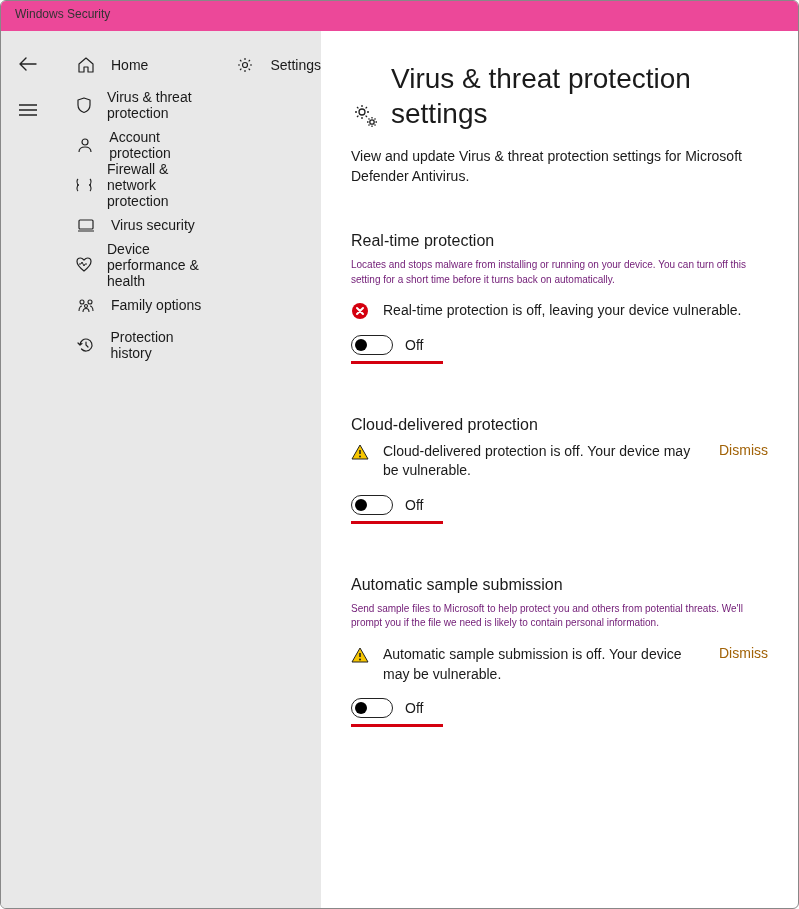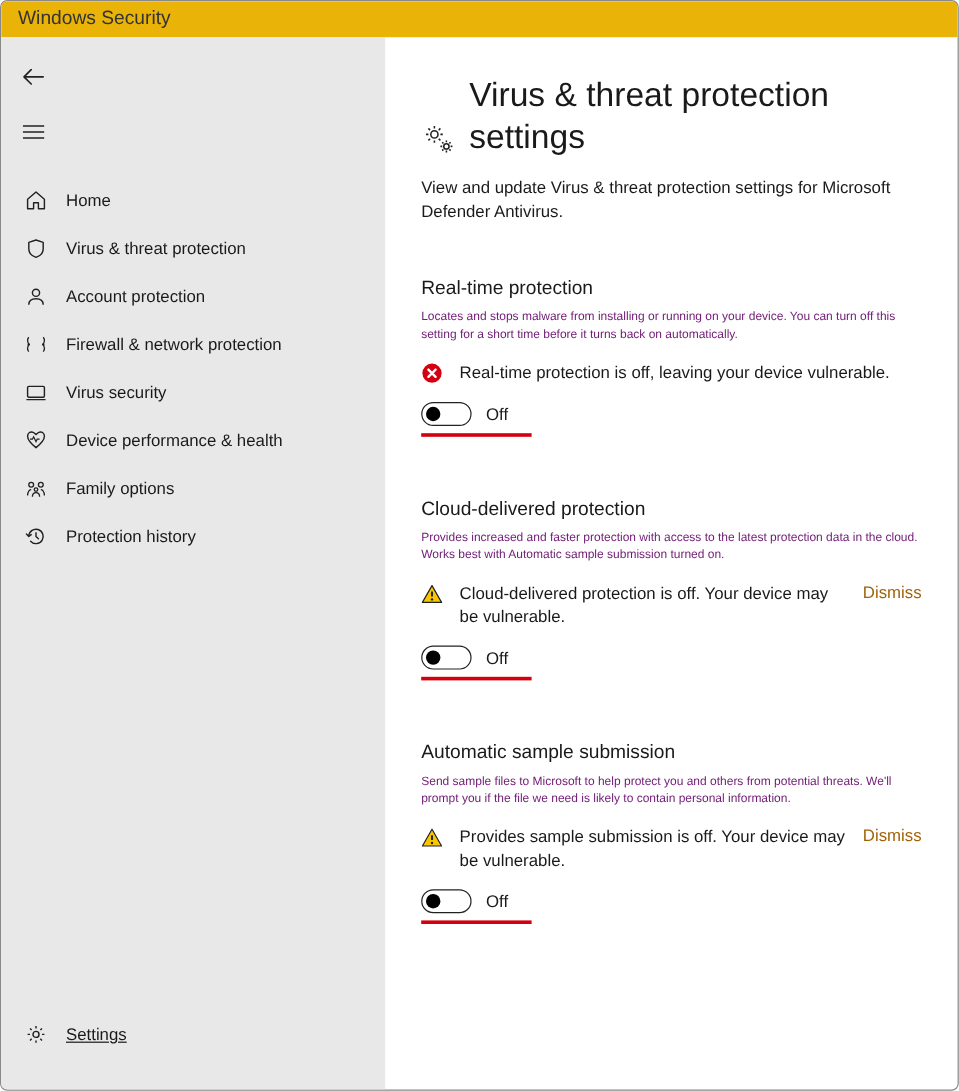--- a/index.html
+++ b/index.html
@@ -12,34 +12,34 @@
     height: 909px;
     overflow: hidden;
     border: 1px solid #888;
     border-radius: 6px;
     display: flex;
     flex-direction: column;
   }
   .titlebar {
     height: 30px;
     padding: 6px 14px;
-    font-size: 16px;
+    font-size: 12px;
     color: #333;
-    background: #eab308;
+    background: #ec4899;
   }
   .app-body {
     flex: 1;
     display: flex;
     min-height: 0;
   }
   .sidebar {
     width: 320px;
     background: #e8e8e8;
     display: flex;
-    flex-direction: column;
+    flex-direction: row;
     padding-top: 14px;
   }
   .sb-top {
     padding-left: 18px;
   }
   .back-btn, .hamburger-btn {
     width: 38px;
     height: 38px;
     display: flex;
     align-items: center;
@@ -61,21 +61,20 @@
     align-items: center;
     justify-content: center;
   }
   .nav-item .nav-label {
     margin-left: 14px;
     font-size: 14px;
   }
   .sidebar-bottom {
     border-top: none;
     padding-bottom: 26px;
-    text-decoration: underline;
   }
   .content {
     flex: 1;
     padding: 30px 30px 0 30px;
     overflow-y: auto;
   }
   .page-header {
     display: flex;
     align-items: flex-end;
     margin-bottom: 16px;
@@ -310,21 +309,20 @@
       </div>
       <div class="toggle-row">
         <div class="toggle"></div>
         <span class="toggle-label">Off</span>
       </div>
       <div class="underline-mark"></div>
     </div>
 
     <div class="section">
       <h2 class="section-title">Cloud-delivered protection</h2>
-      <p class="section-desc">Provides increased and faster protection with access to the latest protection data in the cloud. Works best with Automatic sample submission turned on.</p>
       <div class="alert-row">
         <span class="alert-icon">
           <svg width="18" height="18" viewBox="0 0 18 18">
               <path d="M9 2 L17 16 H1 Z" fill="#f7c600" stroke="#222" stroke-width="1" stroke-linejoin="round"></path>
               <line x1="9" y1="7" x2="9" y2="11" stroke="#222" stroke-width="1.6"></line>
               <circle cx="9" cy="13.5" r="1" fill="#222"></circle>
             </svg>
         </span>
         <span class="alert-text">Cloud-delivered protection is off. Your device may be vulnerable.</span>
         <span class="dismiss-link">Dismiss</span>
@@ -340,21 +338,21 @@
       <h2 class="section-title">Automatic sample submission</h2>
       <p class="section-desc">Send sample files to Microsoft to help protect you and others from potential threats. We'll prompt you if the file we need is likely to contain personal information.</p>
       <div class="alert-row">
         <span class="alert-icon">
           <svg width="18" height="18" viewBox="0 0 18 18">
               <path d="M9 2 L17 16 H1 Z" fill="#f7c600" stroke="#222" stroke-width="1" stroke-linejoin="round"></path>
               <line x1="9" y1="7" x2="9" y2="11" stroke="#222" stroke-width="1.6"></line>
               <circle cx="9" cy="13.5" r="1" fill="#222"></circle>
             </svg>
         </span>
-        <span class="alert-text">Provides sample submission is off. Your device may be vulnerable.</span>
+        <span class="alert-text">Automatic sample submission is off. Your device may be vulnerable.</span>
         <span class="dismiss-link">Dismiss</span>
       </div>
       <div class="toggle-row">
         <div class="toggle"></div>
         <span class="toggle-label">Off</span>
       </div>
       <div class="underline-mark"></div>
     </div>
 
   </div>

